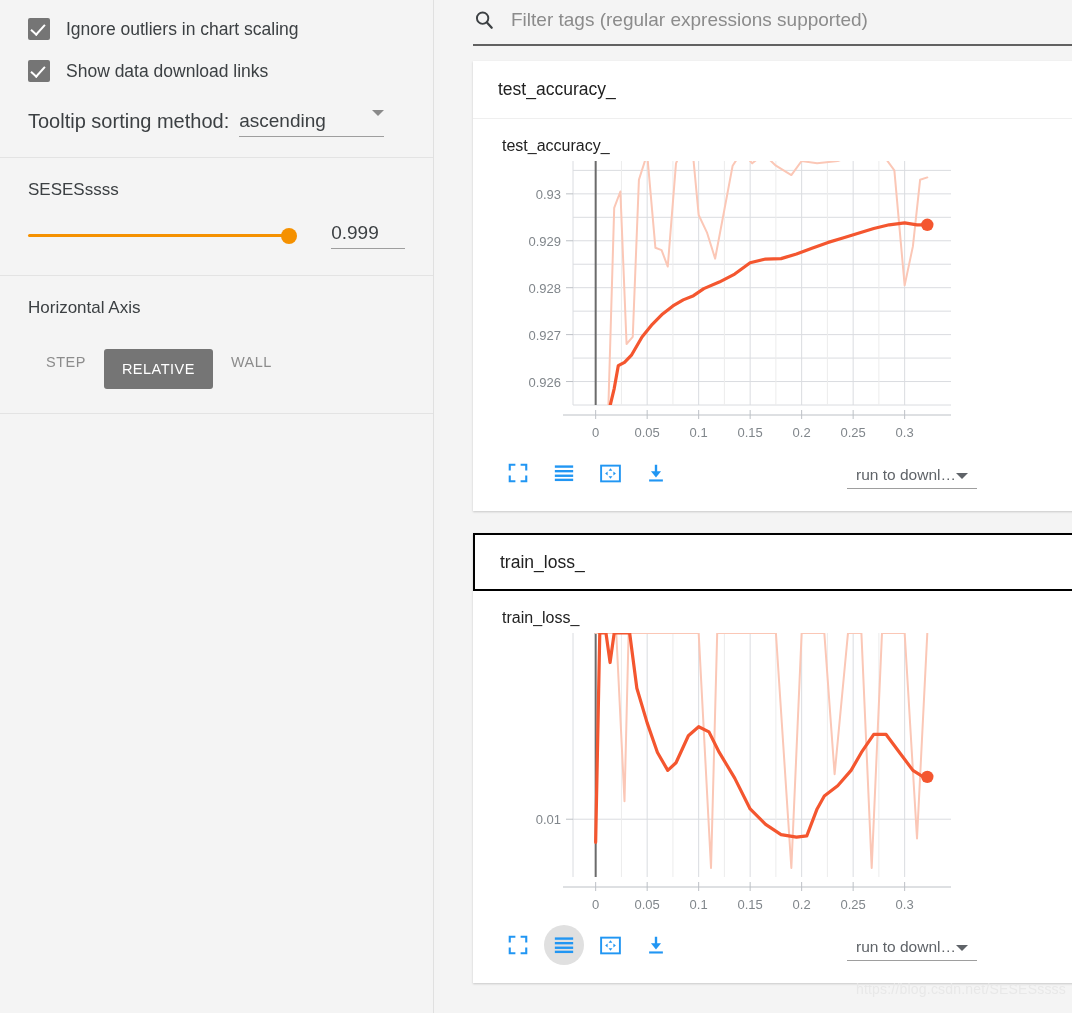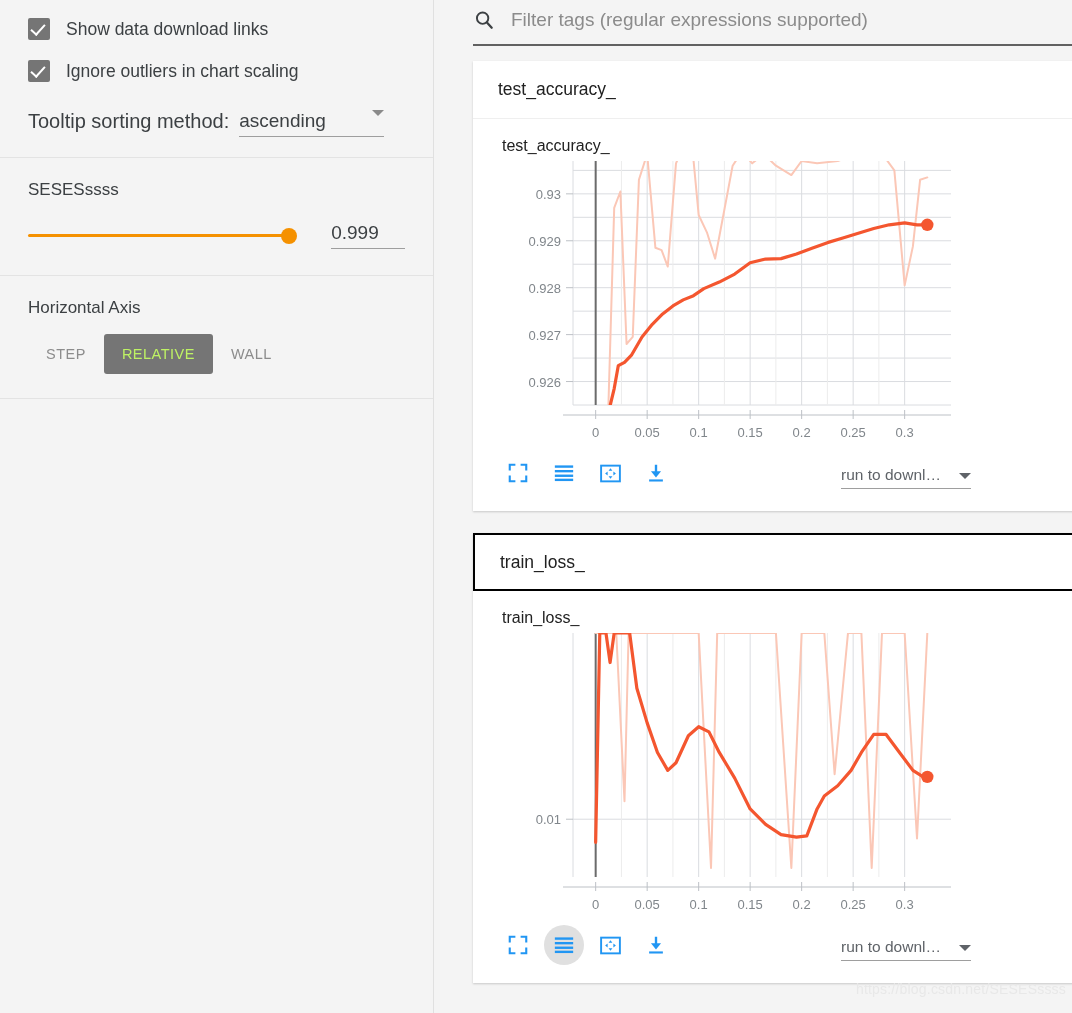--- a/index.html
+++ b/index.html
@@ -67,21 +67,21 @@
     margin-left: 24px; width: 80px;
     border-bottom: 1px solid #9e9e9e;
     font-size: 19px; color: #3c4043; padding-bottom: 4px;
   }
 
   .haxis-btns { display: flex; align-items: center; margin-top: 16px; padding-bottom: 24px; }
   .hbtn {
     font-size: 14.5px; letter-spacing: .5px; color: #8c8c8c;
     padding: 12px 18px; border-radius: 3px; font-weight: 500;
   }
-  .hbtn.active { background: #757575; color: #bef264; }
+  .hbtn.active { background: #757575; color: #ffffff; margin-top: 15px; }
 
   .runs-input {
     margin-top: 18px; border-bottom: 1px solid #757575;
     font-size: 17px; color: #757575; padding-bottom: 10px;
   }
   .run-row { display: flex; align-items: center; margin-top: 18px; }
   .run-circle {
     width: 22px; height: 22px; border-radius: 50%;
     border: 2.5px solid #f4663a; margin-left: 14px;
     display: flex; align-items: center; justify-content: center;
@@ -119,23 +119,23 @@
   .card-head.focused { border: 2px solid #000; border-bottom-width: 2px; }
   .chart-title { font-size: 16px; color: #212121; padding: 18px 0 0 29px; }
 
   .chart-area { position: relative; padding-bottom: 4px; }
 
   .toolbar { display: flex; align-items: center; padding: 0 25px 18px 25px; position: relative; }
   .ticon { width: 40px; height: 40px; position: relative; margin-right: 6px;
            display:flex; align-items:center; justify-content:center; border-radius: 50%; }
   .ticon.hl { background: #e0e0e0; }
   .dl-select {
-    position: absolute; right: 122px; bottom: 22px; width: 130px;
+    position: absolute; right: 116px; bottom: 22px; width: 130px;
     border-bottom: 1px solid #9e9e9e; display: flex; align-items: flex-end;
-    justify-content: space-between; padding-bottom: 4px;
+    justify-content: center; padding-bottom: 4px;
   }
   .dl-text { font-size: 15.5px; color: #5f6368; }
   .dl-caret { width:0;height:0;border-left:6px solid transparent;border-right:6px solid transparent;border-top:6px solid #5f6368;margin-bottom:5px;}
 
   .axis-lbl { font-size: 13px; fill: #80868b; font-family: "Liberation Sans", sans-serif; }
 
   .watermark {
     position: absolute; right: 6px; bottom: 16px;
     font-size: 14px; color: #e8e8e8; letter-spacing: .2px;
   }
@@ -143,25 +143,25 @@
 </head>
 <body>
 
 <div id="root">
 
   <div class="sidebar">
 
     <div class="sb-section" style="padding-top:12px;">
       <div class="cbrow">
         <div class="mcheck"></div>
-        <div class="cblabel">Show data download links</div>
+        <div class="cblabel">Ignore outliers in chart scaling</div>
       </div>
       <div class="cbrow">
         <div class="mcheck"></div>
-        <div class="cblabel">Ignore outliers in chart scaling</div>
+        <div class="cblabel">Show data download links</div>
       </div>
 
       <div class="tooltip-row">
         <div class="tooltip-label">Tooltip sorting method:</div>
         <div class="tt-select">
           <span class="tt-value">ascending</span>
           <span class="caret"></span>
         </div>
       </div>
     </div>

